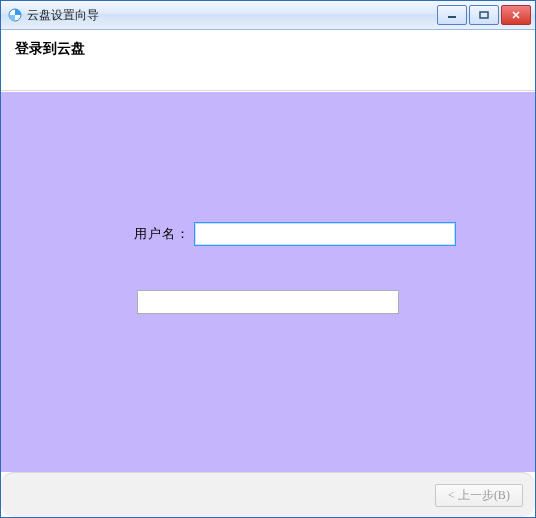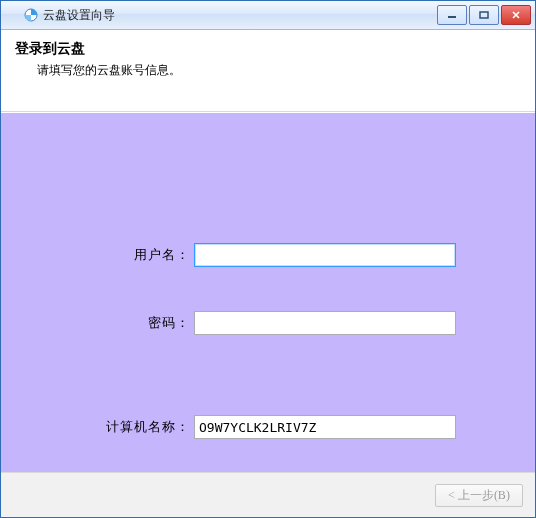--- a/index.html
+++ b/index.html
@@ -1,37 +1,37 @@
 <!DOCTYPE html>
 <html><head>
 <meta charset="utf-8">
 <style>
   html,body{margin:0;padding:0;font-family:"Microsoft YaHei","SimSun",Arial,sans-serif;font-size:12px;color:#000;background:#fff;}
   .window{width:536px;height:518px;box-sizing:border-box;border:1px solid #2e6db5;background:#fff;display:flex;flex-direction:column;position:relative;}
   
-  .titlebar{height:28px;background:linear-gradient(to bottom,#f3f8ff 0%,#dde9fb 45%,#cfe0f7 46%,#e7f0fc 100%);display:flex;align-items:center;padding:0 4px 0 22px;border-bottom:1px solid #9fb9dc;}
+  .titlebar{height:28px;background:linear-gradient(to bottom,#f3f8ff 0%,#dde9fb 45%,#cfe0f7 46%,#e7f0fc 100%);display:flex;align-items:center;padding:0 4px 0 6px;border-bottom:1px solid #9fb9dc;}
   .title-icon{width:16px;height:16px;margin-right:4px;display:flex;align-items:center;justify-content:center;}
   .title-text{flex:1;color:#1a1a1a;}
   .win-buttons{display:flex;gap:2px;}
   .win-btn{width:28px;height:18px;border:1px solid #5a7fbf;border-radius:2px;background:linear-gradient(to bottom,#eef5ff,#cfe2fb);display:flex;align-items:center;justify-content:center;font-size:10px;line-height:1;cursor:default;}
   .win-btn.close{background:linear-gradient(to bottom,#f08080,#d43b2a);border-color:#a33;color:#fff;}
   .win-btn svg{display:block;}
   
   .wizard-header{background:#fff;padding:10px 14px 32px 14px;border-bottom:1px solid #d9d9d9;}
   .wizard-title{font-size:14px;font-weight:bold;font-family:"SimSun","Microsoft YaHei";color:#000;}
   .wizard-subtitle{font-size:12px;font-family:"SimSun";color:#000;padding-left:22px;margin-top:4px;}
   
   .wizard-body{flex:1;background:#c4b5fd;border-top:1px solid #fff;display:flex;flex-direction:column;align-items:center;padding-top:130px;gap:32px;}
   .form-row{display:flex;align-items:center;margin-bottom:12px;}
   .form-row.gap-lg{margin-top:36px;}
   .form-label{width:110px;text-align:right;font-family:"SimSun";font-size:13px;letter-spacing:1px;padding-right:4px;}
   .text-input{width:252px;height:20px;border:1px solid #abadb3;padding:1px 4px;font-family:"SimSun",monospace;font-size:13px;box-sizing:content-box;background:#fff;}
   .text-input.focused{border:1px solid #3399ff;box-shadow:0 0 0 1px rgba(51,153,255,.3) inset;}
   
-  .wizard-footer{height:44px;background:#f1f1f1;border-top:1px solid #d9d9d9;display:flex;align-items:center;justify-content:flex-end;padding:0 12px;gap:6px;}
+  .wizard-footer{height:44px;background:#f1f1f1;border-top:1px solid #d9d9d9;display:flex;align-items:center;justify-content:flex-end;padding:0 12px;gap:6px;border-radius:13px;}
   .btn{min-width:88px;height:23px;padding:0 10px;font-family:"SimSun";font-size:12px;border:1px solid #8e8f8f;background:linear-gradient(to bottom,#ffffff,#e3e3e3);border-radius:2px;cursor:default;display:inline-flex;align-items:center;justify-content:center;}
   .btn[disabled]{color:#9a9a9a;border-color:#c8c8c8;background:linear-gradient(to bottom,#fafafa,#efefef);}
 </style>
 </head>
 <body>
 
 <div class="window">
 
   <div class="titlebar">
     <span class="title-icon">
@@ -57,39 +57,33 @@
         <svg width="10" height="8">
           <line x1="2" y1="1" x2="8" y2="7" stroke="#fff" stroke-width="1.6"></line>
           <line x1="8" y1="1" x2="2" y2="7" stroke="#fff" stroke-width="1.6"></line>
         </svg>
       </div>
     </div>
   </div>
 
   <div class="wizard-header">
     <div class="wizard-title">登录到云盘</div>
-    <div class="wizard-subtitle">请填写您的云盘账号信息。</div>
   </div>
 
   <div class="wizard-body">
 
     <div class="form-row">
       <div class="form-label">用户名：</div>
       <input type="text" class="text-input focused" value="" style="">
     </div>
 
     <div class="form-row">
-      <div class="form-label">密码：</div>
       <input type="password" class="text-input" value="" style="">
     </div>
 
-    <div class="form-row gap-lg">
-      <div class="form-label">计算机名称：</div>
-      <input type="text" class="text-input" value="O9W7YCLK2LRIV7Z" style="">
-    </div>
 
   </div>
 
   <div class="wizard-footer">
     <button class="btn" disabled="">&lt; 上一步(B)</button>
   </div>
 
 </div>
 
 </body></html>

